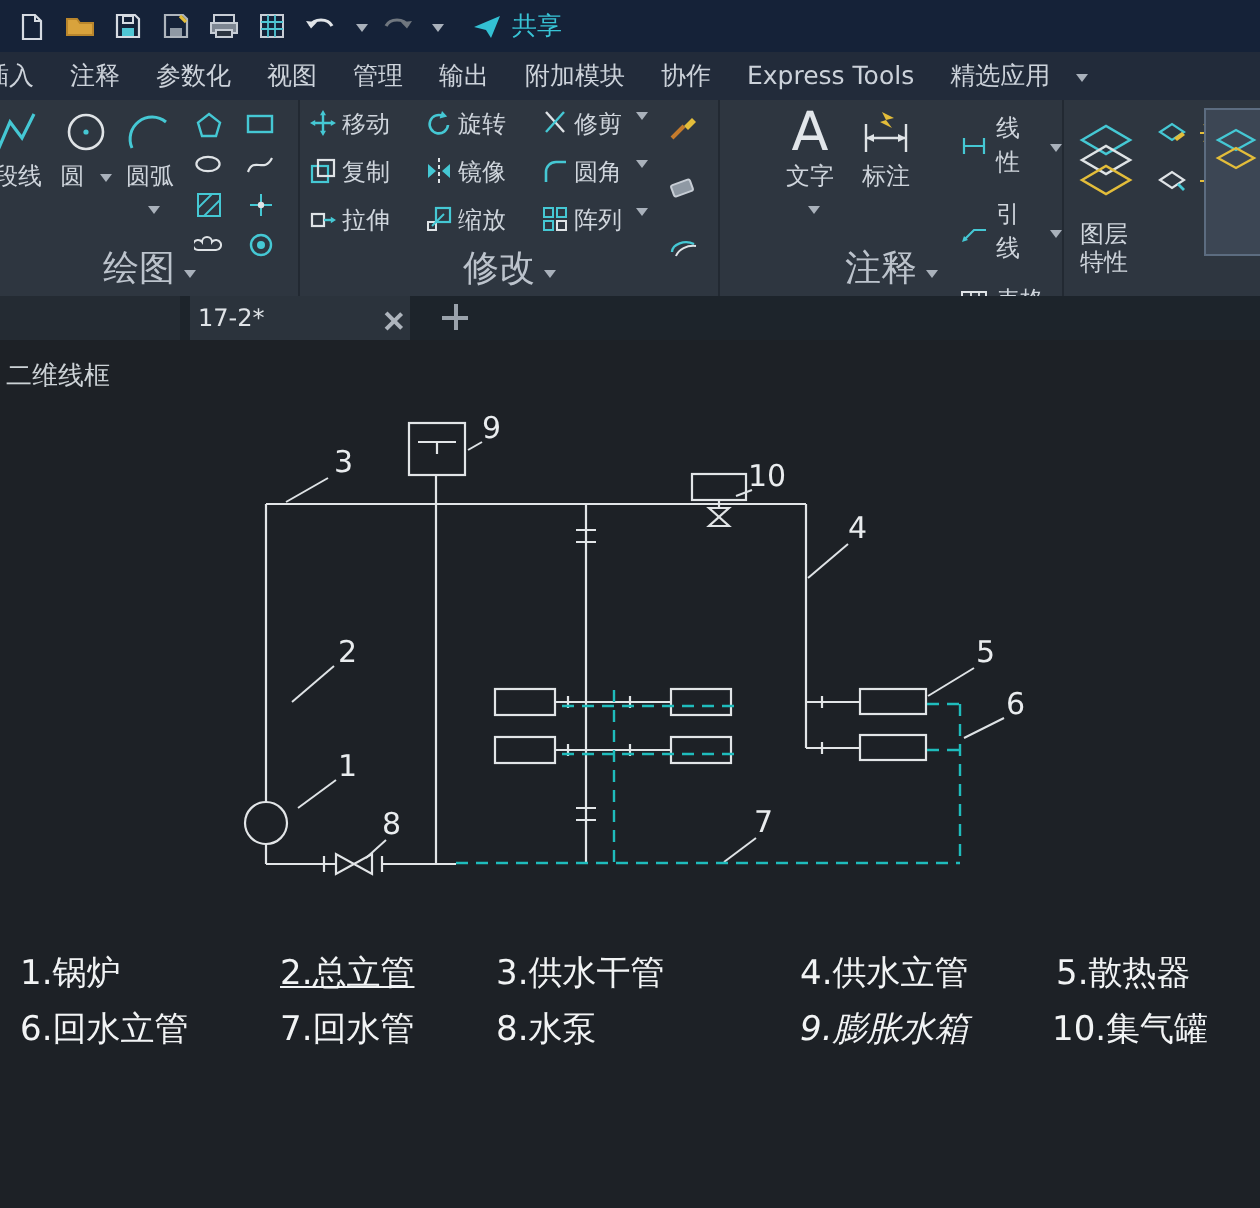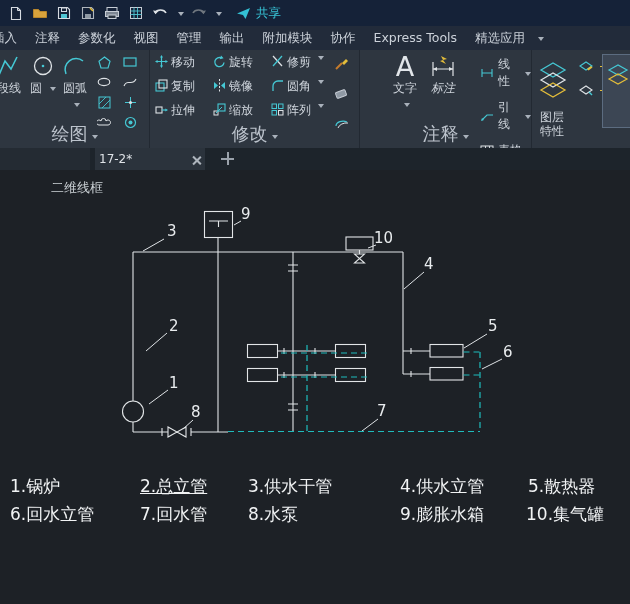--- a/index.html
+++ b/index.html
@@ -50,21 +50,21 @@
   .xicon{position:relative;width:9px;height:9px;}
   .xicon::before,.xicon::after{content:"";position:absolute;left:4px;top:0;width:1.5px;height:11px;background:#aeb5bd;}
   .xicon::before{transform:rotate(45deg);}.xicon::after{transform:rotate(-45deg);}
   .plusbtn{position:absolute;left:220px;top:3px;width:15px;height:15px;}
   .plusbtn::before,.plusbtn::after{content:"";position:absolute;background:#9aa2ab;}
   .plusbtn::before{left:7px;top:1px;width:2px;height:13px;}
   .plusbtn::after{left:1px;top:7px;width:13px;height:2px;}
 
   
   .canvas{position:absolute;top:170px;left:0;width:630px;height:434px;background:#1d2126;}
-  .vplabel{position:absolute;left:3px;top:9px;color:#ccd2d6;font-size:13px;margin-left:48px;}
+  .vplabel{position:absolute;left:3px;top:9px;color:#ccd2d6;font-size:13px;}
   .diagram{position:absolute;left:0;top:0;}
   .legend span{position:absolute;color:#f1f3f4;font-size:17px;white-space:nowrap;}
 </style>
 </head>
 <body>
 
 <div class="app">
 
   <div class="titlebar">
     <span class="tbtn">
@@ -326,21 +326,21 @@
         <span>修改</span><span class="cdown"></span>
       </div>
     </div>
 
     <div class="panel p-ann">
       <div class="bigtool" style="left:28px;top:2px;">
         <span class="bicon bigA">A</span>
         <span>文字</span>
         <span class="cdown"></span>
       </div>
-      <div class="bigtool" style="left:66px;top:2px;font-style:italic;">
+      <div class="bigtool" style="left:66px;top:2px;">
         <span class="bicon">
           <svg width="28" height="26">
               <path d="M4 22V8M24 22V8M4 15h20" stroke="#dfe3e6" stroke-width="1.2" fill="none"></path>
               <path d="M4 15l4-2v4zM24 15l-4-2v4z" fill="#dfe3e6"></path>
               <path d="M12 2l6 3-4 1 3 4-6-3 3-1z" fill="#e3bd3a"></path>
             </svg>
         </span>
         <span>标注</span>
       </div>
       <div class="anncol">
@@ -505,18 +505,18 @@
 
     <div class="legend">
       <span style="left:10px;top:305px;">1.锅炉</span>
       <span style="left:140px;top:305px;text-decoration:underline;">2.总立管</span>
       <span style="left:248px;top:305px;">3.供水干管</span>
       <span style="left:400px;top:305px;">4.供水立管</span>
       <span style="left:528px;top:305px;">5.散热器</span>
       <span style="left:10px;top:333px;">6.回水立管</span>
       <span style="left:140px;top:333px;">7.回水管</span>
       <span style="left:248px;top:333px;">8.水泵</span>
-      <span style="left:400px;top:333px;">9.膨胀水箱</span>
+      <span style="left:400px;top:333px;font-style:italic;">9.膨胀水箱</span>
       <span style="left:526px;top:333px;">10.集气罐</span>
     </div>
   </div>
 
 </div>
 
 </body></html>

